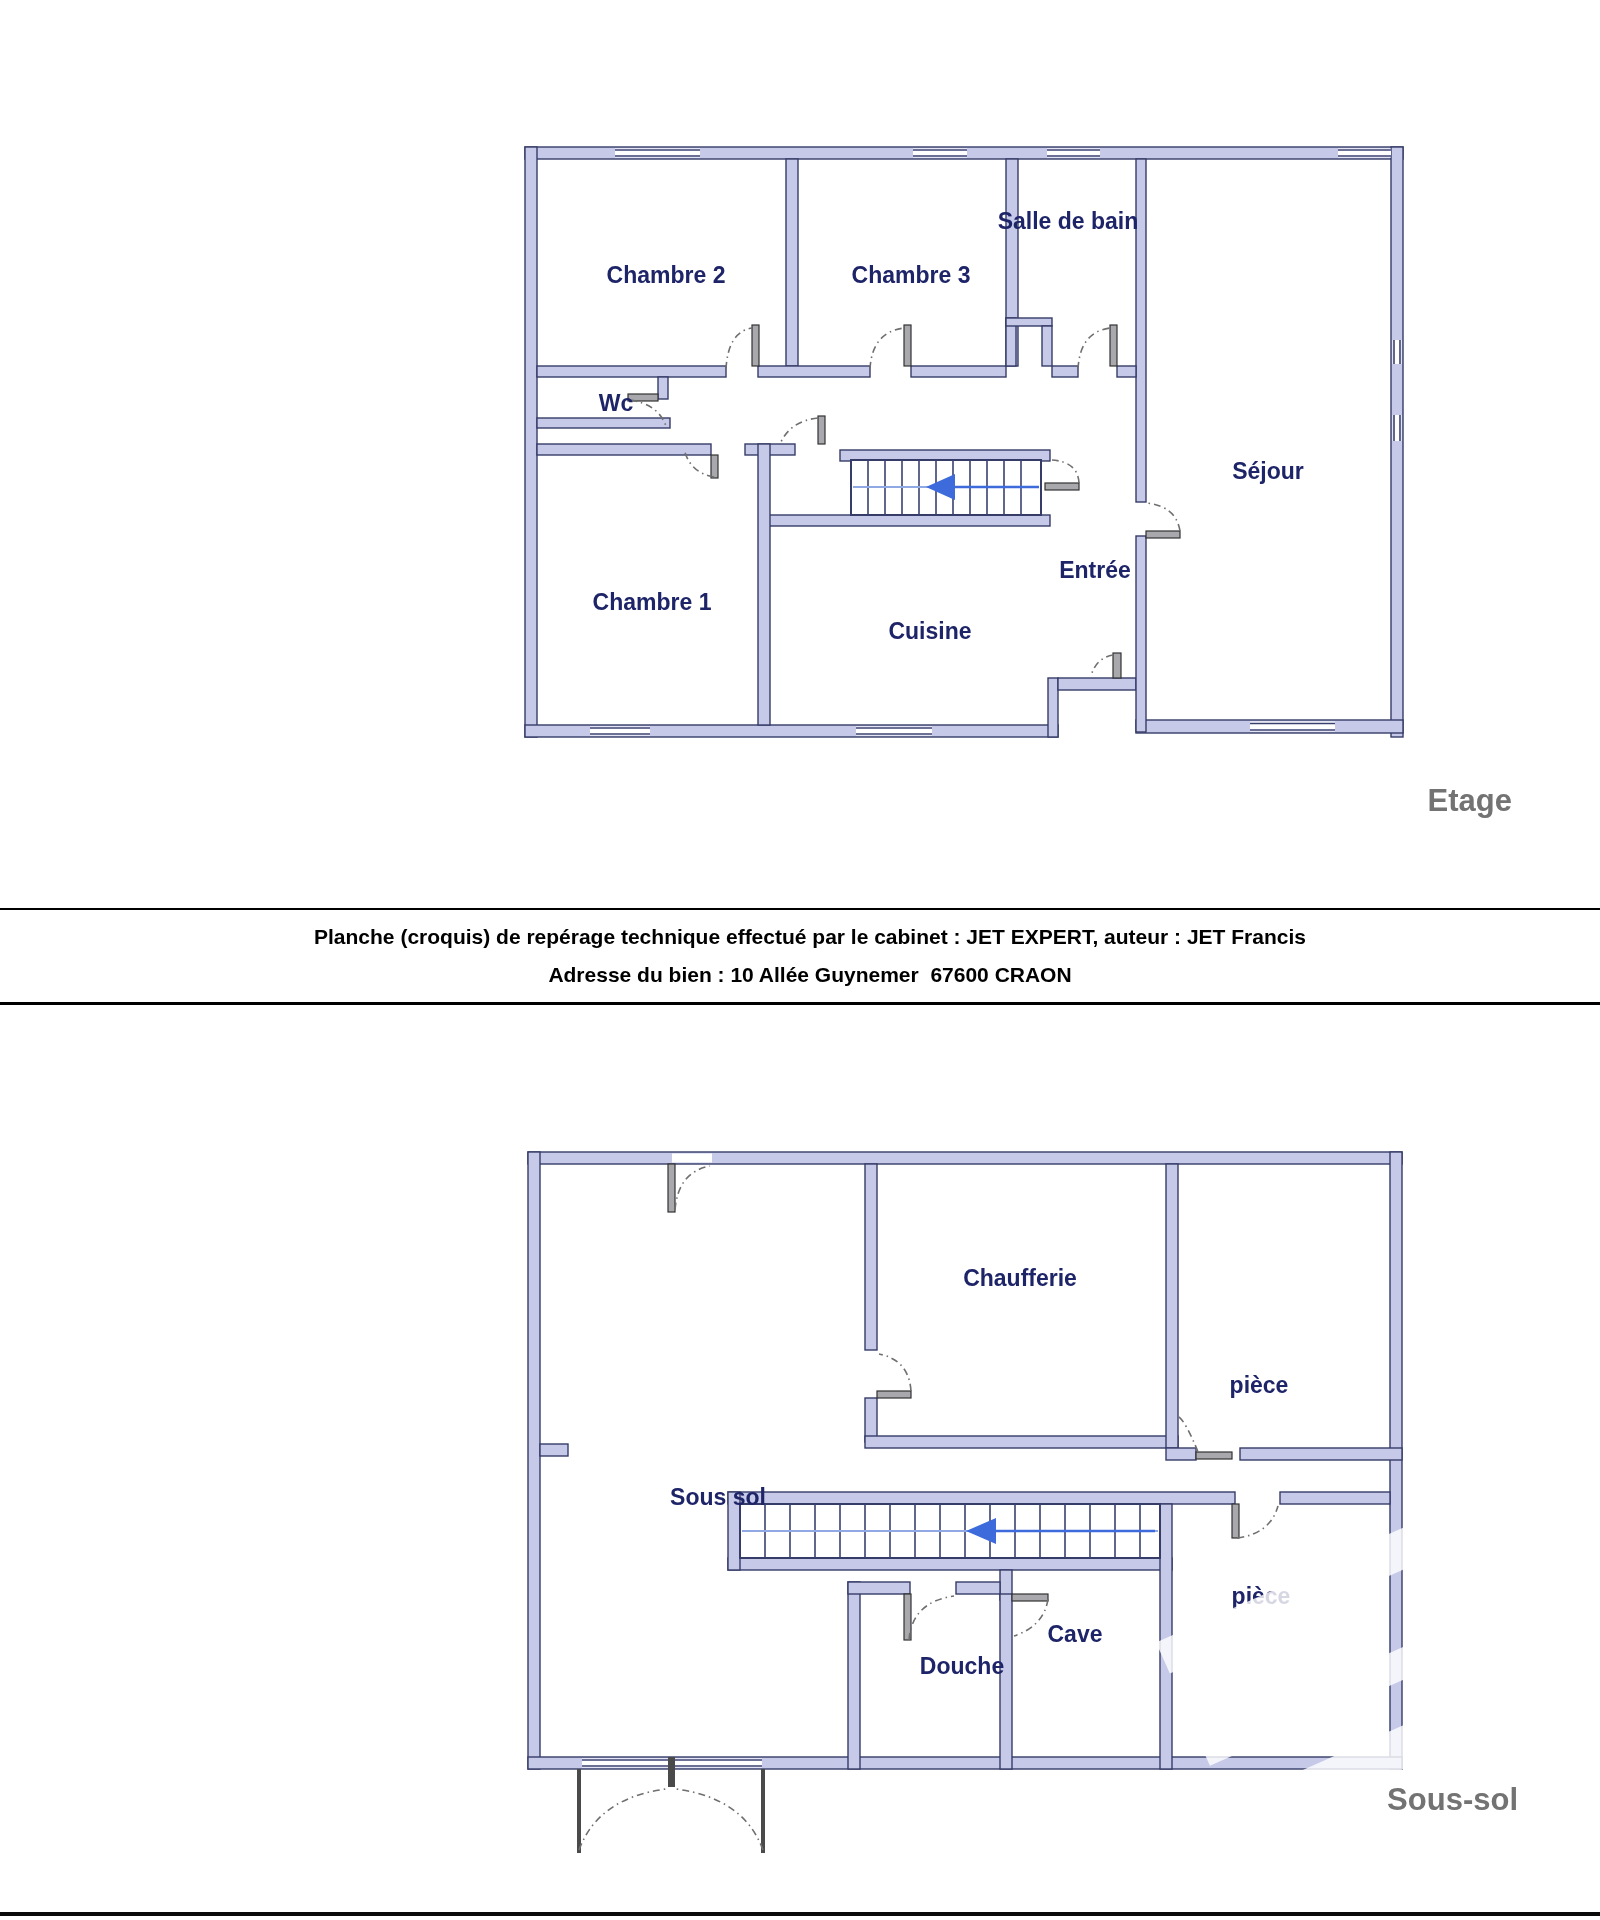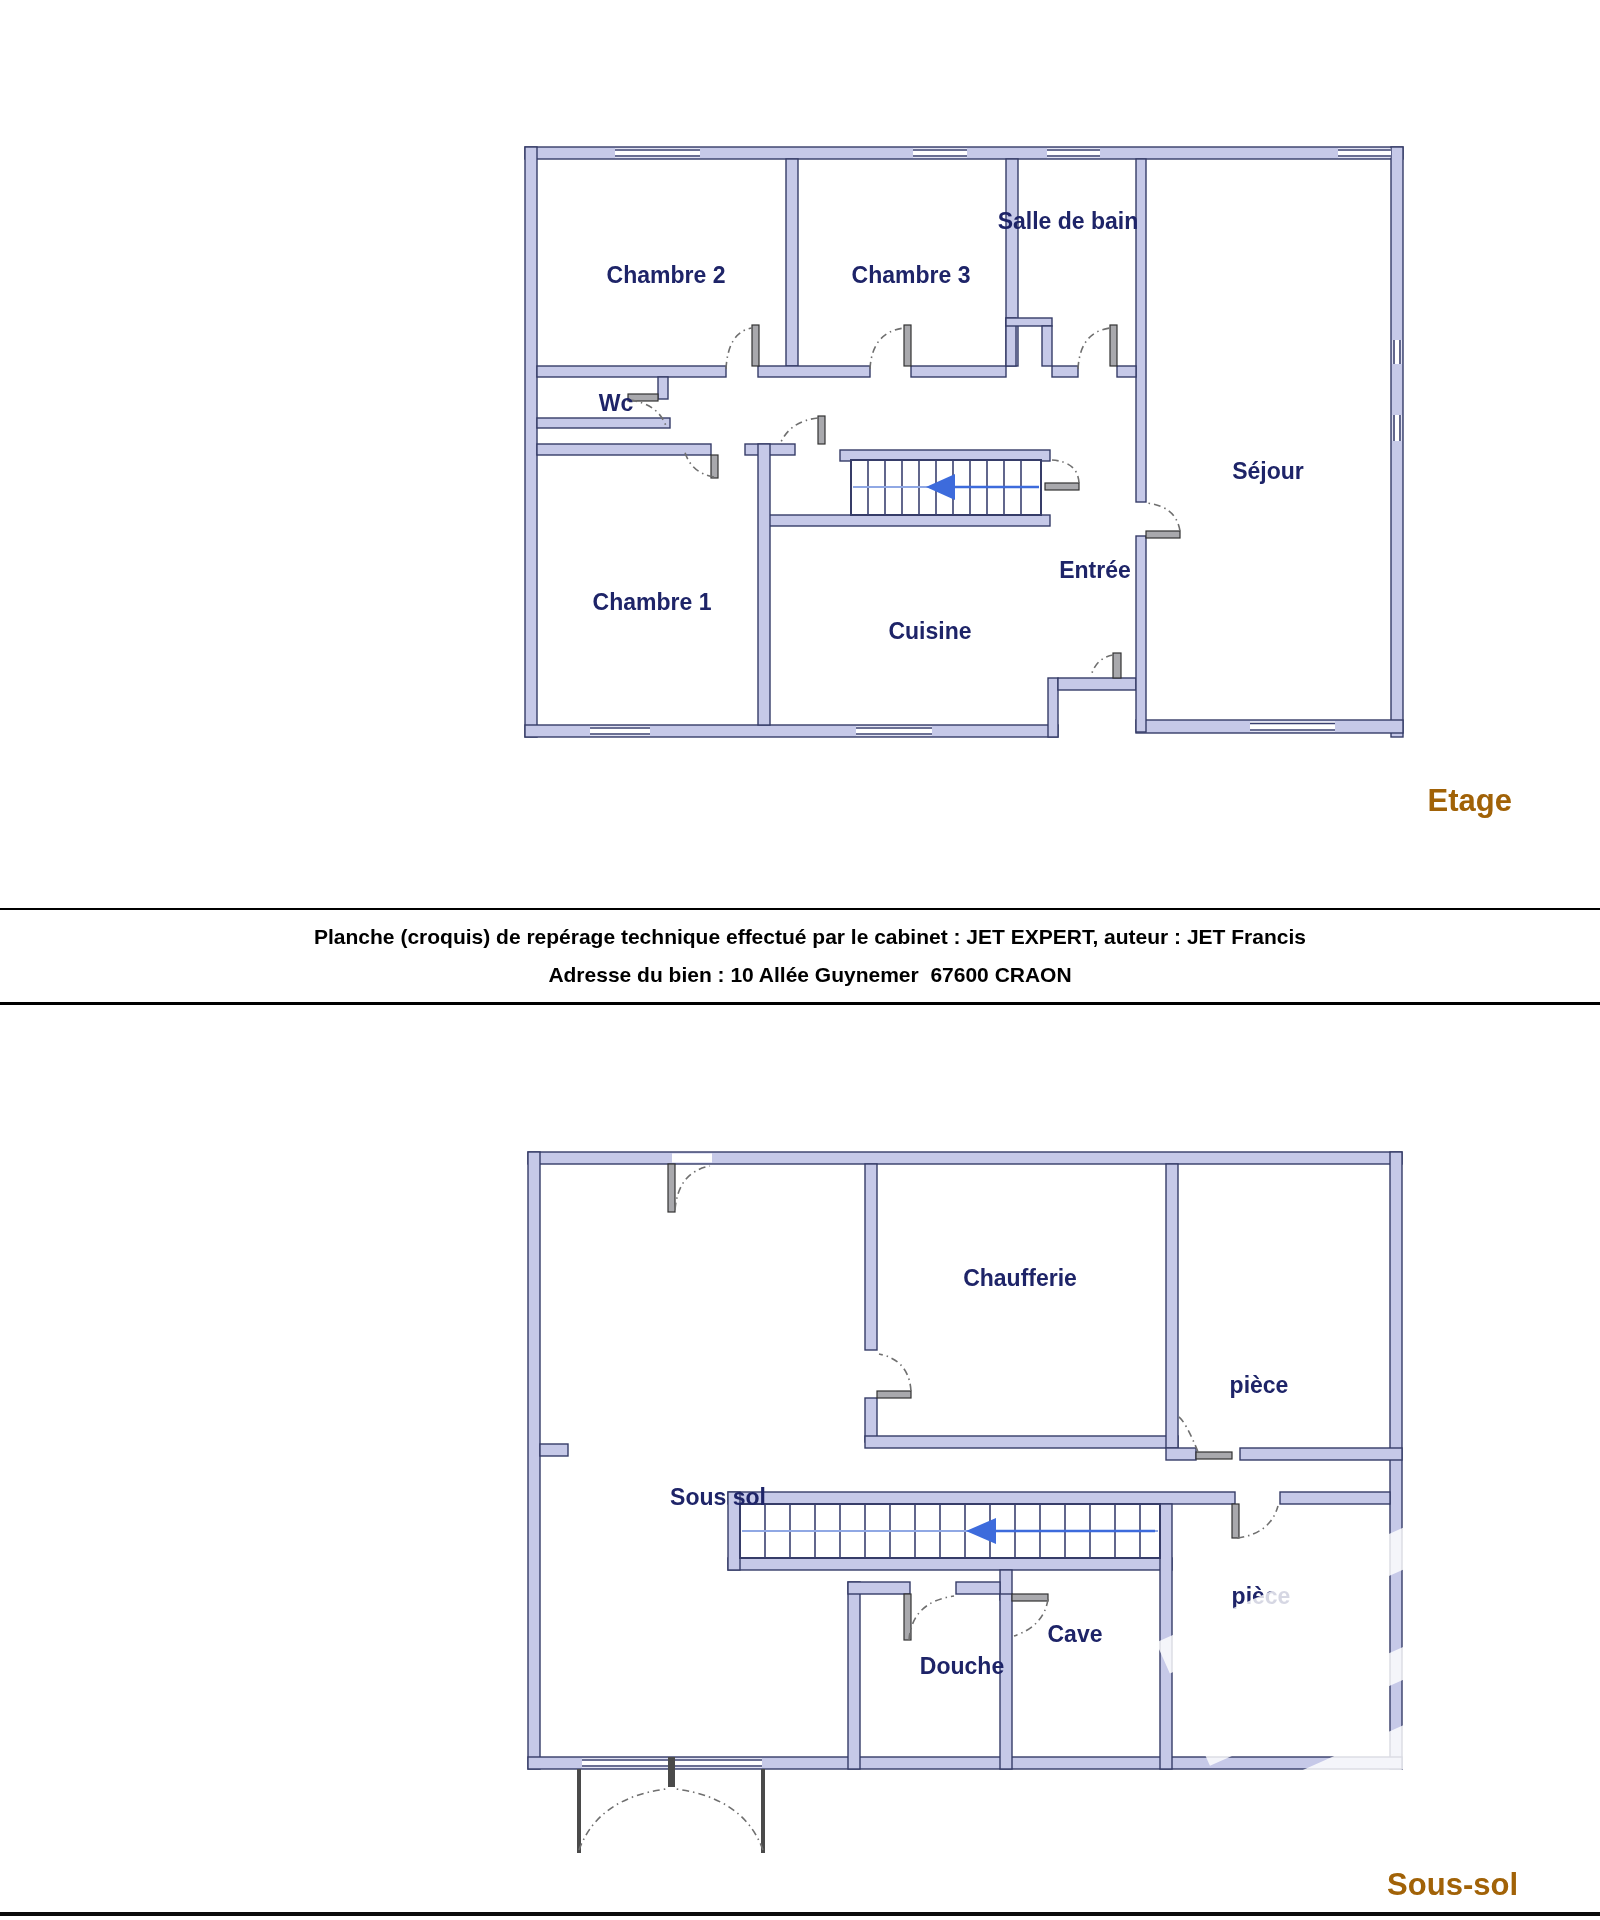--- a/index.html
+++ b/index.html
@@ -11,21 +11,21 @@
   .winline{stroke:#3a4070;stroke-width:1.6;}
   .leaf{fill:#a9a9ad;stroke:#333333;stroke-width:1.2;}
   .arc{fill:none;stroke:#6f6f6f;stroke-width:1.6;stroke-dasharray:7 4 1.5 4;}
   .stairbox{fill:#ffffff;stroke:#363c68;stroke-width:2;}
   .tread{stroke:#3a4070;stroke-width:1.6;}
   .bluemid{stroke:#90a8e4;stroke-width:2;}
   .bluetail{stroke:#3d6bdc;stroke-width:2.6;}
   .arrowhead{fill:#3d6bdc;}
   .post{fill:#4a4a4a;}
   .roomlbl{font-weight:bold;font-size:23px;fill:#1e2468;text-anchor:middle;}
-  .floor-title{position:absolute;font-weight:bold;font-size:31px;color:#a16207;}
+  .floor-title{position:absolute;font-weight:bold;font-size:31px;color:#737373;}
   #band{position:absolute;left:0;top:908px;width:1600px;height:92px;
         border-top:2px solid #000;border-bottom:3px solid #000;
         display:flex;flex-direction:column;justify-content:space-evenly;padding-left:10px;}
   .band-line{text-align:center;font-weight:bold;font-size:21px;color:#000;white-space:pre-wrap;}
   #bottom-rule{position:absolute;left:0;top:1912px;width:1600px;height:4px;background:#0a0a0a;}
 </style>
 </head>
 <body>
 
 <div id="page">
@@ -286,21 +286,21 @@
     <g fill="#ffffff" opacity="0.82">
       <rect x="1150" y="1580" width="300" height="34" transform="rotate(-24 1300 1597)"></rect>
       <rect x="1190" y="1672" width="320" height="30" transform="rotate(-24 1350 1687)"></rect>
       <rect x="1235" y="1742" width="270" height="40" transform="rotate(-24 1370 1762)"></rect>
       <rect x="1330" y="1528" width="150" height="24" transform="rotate(-24 1405 1540)"></rect>
     </g>
   </g>
 </svg>
 
   <div class="floor-title" style="top:783px;right:88px;">Etage</div>
-  <div class="floor-title" style="top:1867px;right:82px;">Sous-sol</div>
+  <div class="floor-title" style="top:1782px;right:82px;">Sous-sol</div>
 
   <div id="band">
     <div class="band-line">Planche (croquis) de repérage technique effectué par le cabinet : JET EXPERT, auteur : JET Francis</div>
     <div class="band-line">Adresse du bien : 10 Allée Guynemer  67600 CRAON</div>
   </div>
 
   <div id="bottom-rule"></div>
 </div>
 
 </body></html>

